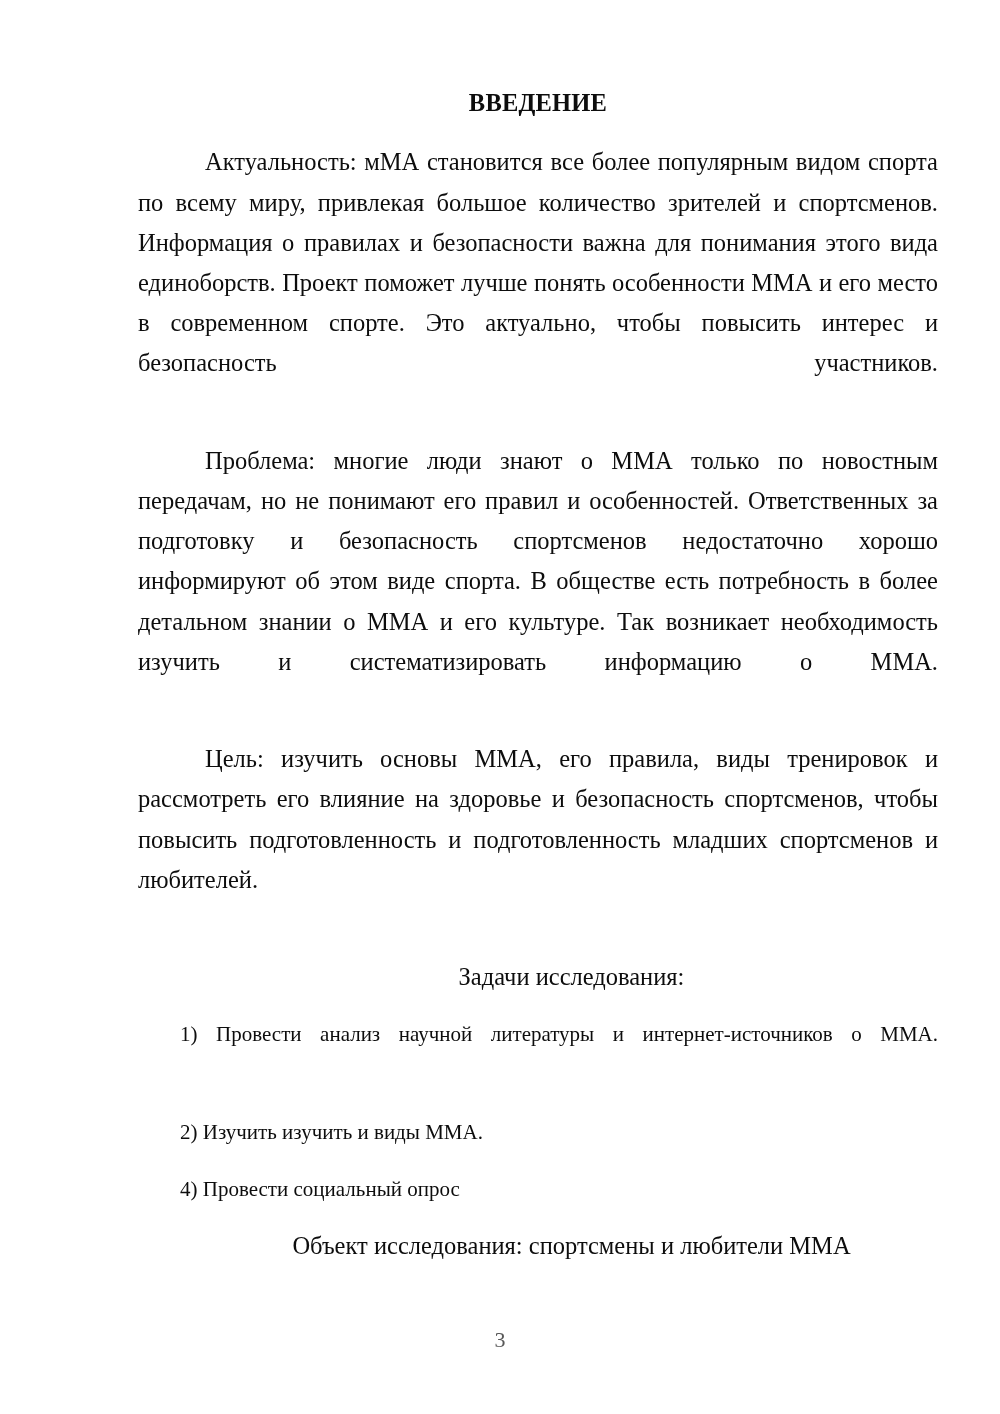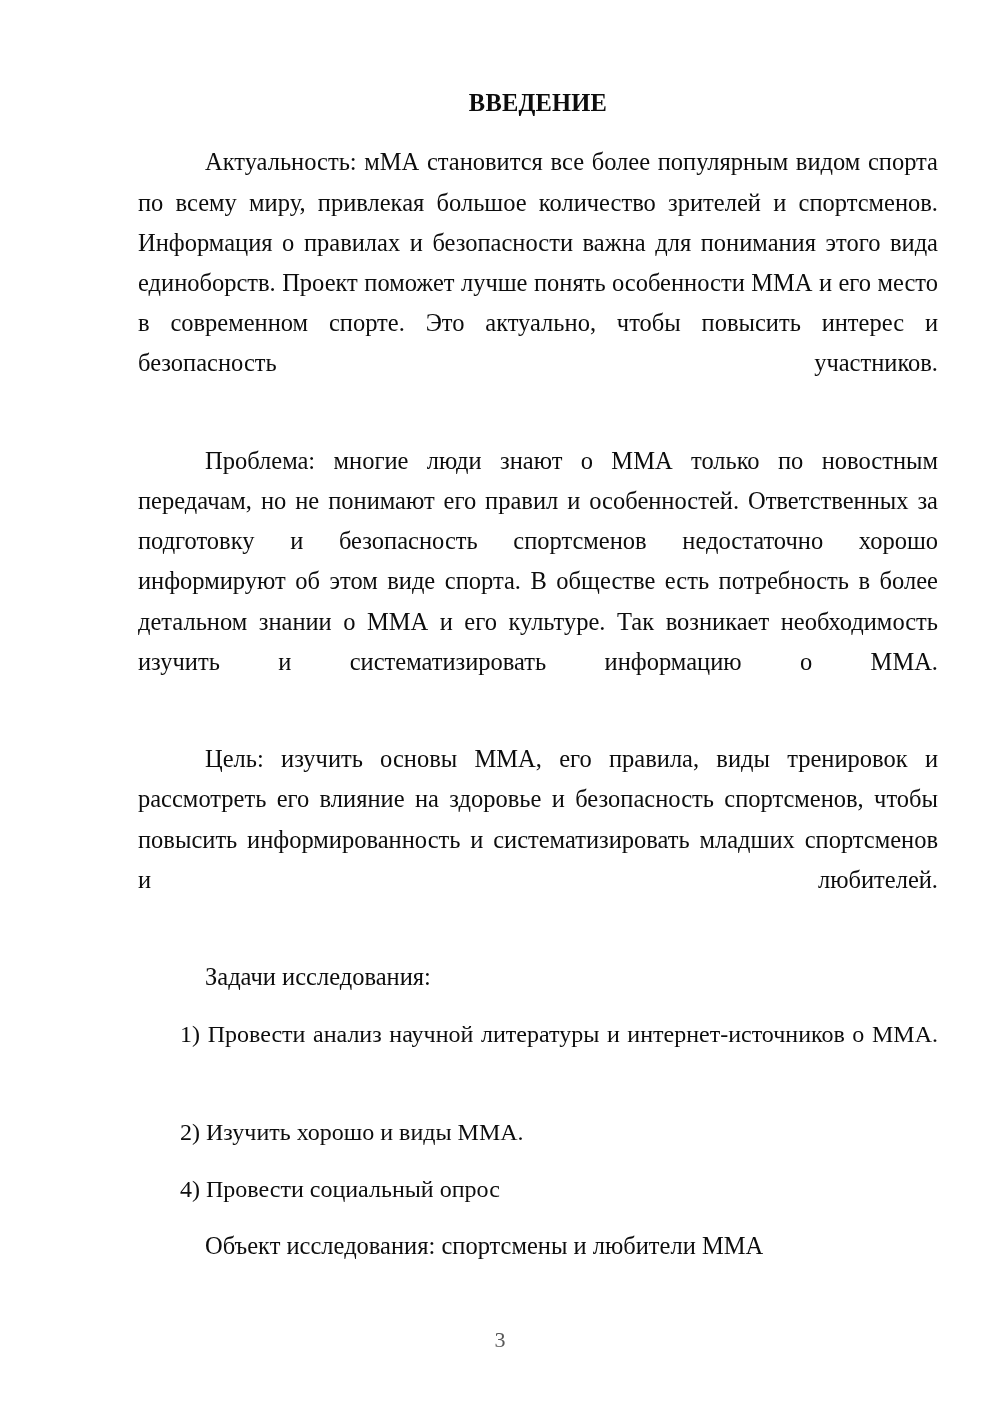--- a/index.html
+++ b/index.html
@@ -53,39 +53,39 @@
   }
 
   
   .para::after {
     content: "";
     display: inline-block;
     width: 100%;
   }
 
   .list-item {
-    font-size: 24px;
+    font-size: 21px;
     line-height: 40.2px;
     text-align: justify;
     text-indent: 42px;
     margin: 14px 0 17px 0;
   }
   .list-item::after {
     content: "";
     display: inline-block;
     width: 100%;
   }
   .list-item-short::after {
     content: none;
   }
 
   .sub-para {
     font-size: 24.5px;
     line-height: 40.2px;
-    text-align: left;
+    text-align: center;
     text-indent: 67px;
     margin: 0 0 17px 0;
   }
 
   .page-number {
     position: absolute;
     left: 0;
     top: 1326px;
     width: 1000px;
     text-align: center;
@@ -100,32 +100,32 @@
 <div class="page">
 
   <div class="content">
 
     <h1 class="doc-title">ВВЕДЕНИЕ</h1>
 
     <p class="para">Актуальность: мМА становится все более популярным видом спорта по всему миру, привлекая большое количество зрителей и спортсменов. Информация о правилах и безопасности важна для понимания этого вида единоборств. Проект поможет лучше понять особенности ММА и его место в современном спорте. Это актуально, чтобы повысить интерес и безопасность участников.</p>
 
     <p class="para">Проблема: многие люди знают о ММА только по новостным передачам, но не понимают его правил и особенностей. Ответственных за подготовку и безопасность спортсменов недостаточно хорошо информируют об этом виде спорта. В обществе есть потребность в более детальном знании о ММА и его культуре. Так возникает необходимость изучить и систематизировать информацию о ММА.</p>
 
-    <p class="para">Цель: изучить основы ММА, его правила, виды тренировок и рассмотреть его влияние на здоровье и безопасность спортсменов, чтобы повысить информированность и систематизировать младших спортсменов и любителей.</p>
+    <p class="para">Цель: изучить основы ММА, его правила, виды тренировок и рассмотреть его влияние на здоровье и безопасность спортсменов, чтобы повысить подготовленность и подготовленность младших спортсменов и любителей.</p>
 
     <p class="sub-para">Задачи исследования:</p>
 
     <p class="list-item">
       <span>1)</span>
       <span>Провести анализ научной литературы и интернет-источников о ММА.</span>
     </p>
 
     <p class="list-item list-item-short">
       <span>2)</span>
-      <span>Изучить хорошо и виды ММА.</span>
+      <span>Изучить изучить и виды ММА.</span>
     </p>
 
 
     <p class="list-item list-item-short">
       <span>4)</span>
       <span>Провести социальный опрос</span>
     </p>
 
 
     <p class="sub-para">Объект исследования: спортсмены и любители ММА</p>

